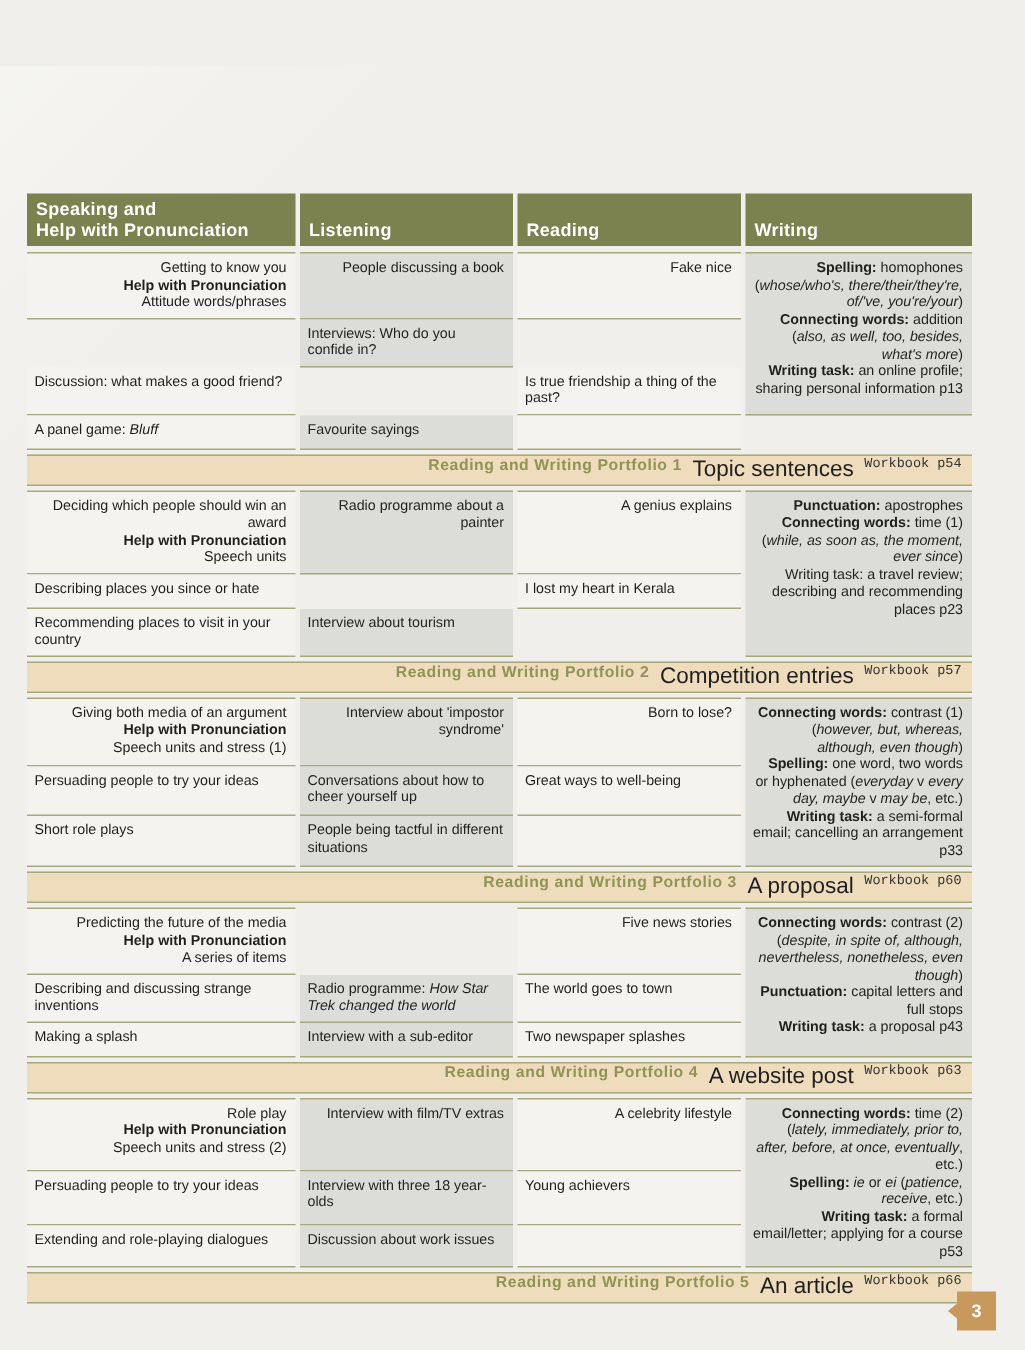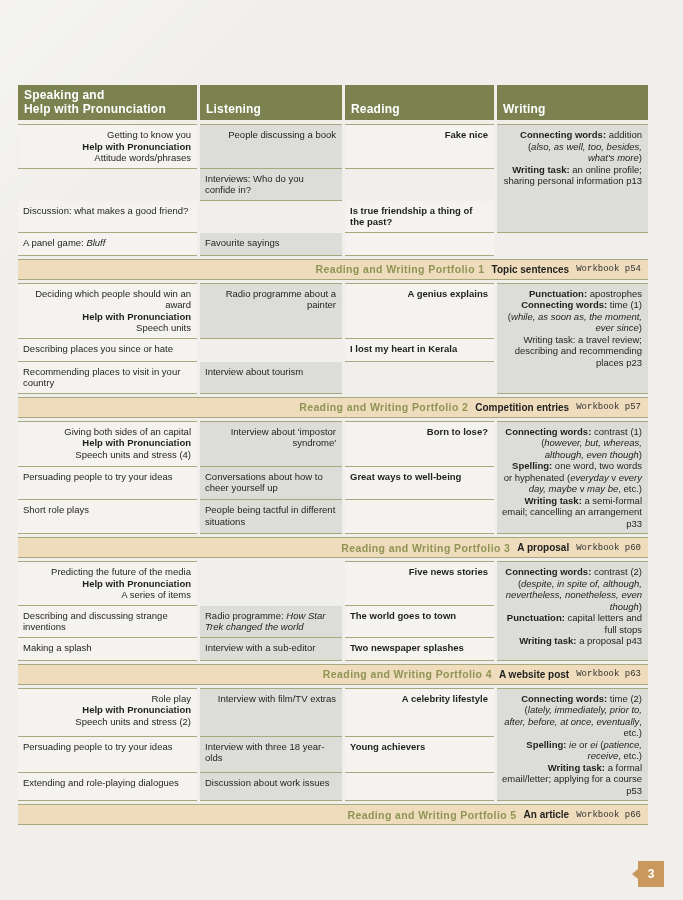--- a/index.html
+++ b/index.html
@@ -11,46 +11,47 @@
   body{
     background:var(--paper);
     font-family:"Liberation Sans","DejaVu Sans",sans-serif;
     color:var(--ink);
     position:relative;
   }
   .paper{position:absolute;inset:0;
     background:
       linear-gradient(135deg, rgba(255,255,255,.35) 0%, rgba(255,255,255,0) 18%),
       var(--paper);
+    margin-top: 44px;
   }
   .tablewrap{position:absolute;left:18px;top:85px;width:630px;}
   
   .thead{display:grid;grid-template-columns:179px 142px 149px 151px;column-gap:3px;margin-bottom:4px;}
   .hcell{background:var(--hdr);color:#fff;font-weight:bold;font-size:12px;line-height:14px;
     height:35px;display:flex;flex-direction:column;justify-content:flex-end;
     padding:3px 4px 4px 6px;letter-spacing:.2px;}
   
   .unit{display:grid;grid-template-columns:179px 142px 149px 151px;column-gap:3px;grid-auto-rows:auto;}
   .cell{font-size:9.5px;line-height:11.5px;padding:4px 6px 4px 5px;min-height:23px;}
   .cell.r0{min-height:44px;}
   .c1{grid-column:1;background:var(--cellA);}
   .c2{grid-column:2;background:var(--cellB);}
-  .c3{grid-column:3;background:var(--cellA);font-weight:bold;}
+  .c3{grid-column:3;background:var(--cellA);}
   .writing{grid-column:4;grid-row:1 / span 3;background:var(--cellB);}
   .cell.r0, .writing{border-top:1px solid var(--line);text-align:right;}
   .cell.lastrow, .writing{border-bottom:1px solid var(--line);}
   .cell:not(.lastrow):not(.writing){border-bottom:1px solid var(--line);}
   .seg.b{font-weight:bold;}
   .seg.i{font-style:italic;}
   
   .banner{margin:3px 0;background:var(--tan);border-top:1px solid var(--line);
-    border-bottom:1px solid var(--line);height:21px;display:flex;align-items:center;
+    border-bottom:1px solid var(--line);height:21px;display:flex;align-items:flex-start;
     justify-content:flex-end;gap:7px;padding-right:7px;}
   .banner .ptitle{color:var(--ptitle);font-weight:bold;font-size:10.5px;letter-spacing:.4px;}
-  .banner .ptopic{font-weight:bold;font-size:10px;}
+  .banner .ptopic{font-weight:normal;font-size:15px;}
   .banner .pwb{font-size:9px;color:#333;font-family:Liberation Mono, monospace;}
   
   .page-tab{position:absolute;right:19px;bottom:13px;width:26px;height:26px;background:var(--tab);
     color:#fff;font-weight:bold;font-size:12px;display:flex;align-items:center;justify-content:center;}
   .page-tab::before{content:"";position:absolute;left:-6px;top:50%;transform:translateY(-50%);
     border-top:5px solid transparent;border-bottom:5px solid transparent;border-right:6px solid var(--tab);}
 </style>
 </head>
 <body>
 
@@ -88,20 +89,21 @@
             <div><span class="seg">Is true friendship a thing of the past?</span></div>
           </div>
           <div class="cell c1 r2 lastrow">
             <div><span class="seg">A panel game: </span><span class="seg i">Bluff</span></div>
           </div>
           <div class="cell c2 r2 lastrow">
             <div><span class="seg">Favourite sayings</span></div>
           </div>
           <div class="cell c3 r2 lastrow"></div>
           <div class="cell writing">
+            <div><span class="seg b">Spelling:</span><span class="seg"> homophones (</span><span class="seg i">whose/who's, there/their/they're, of/'ve, you're/your</span><span class="seg">)</span></div>
             <div><span class="seg b">Connecting words:</span><span class="seg"> addition (</span><span class="seg i">also, as well, too, besides, what's more</span><span class="seg">)</span></div>
             <div><span class="seg b">Writing task:</span><span class="seg"> an online profile; sharing personal information p13</span></div>
           </div>
         </div>
         <div class="banner">
           <span class="ptitle">Reading and Writing Portfolio 1</span>
           <span class="ptopic">Topic sentences</span>
           <span class="pwb">Workbook p54</span>
         </div>
         <div class="unit">
@@ -134,23 +136,23 @@
             <div><span class="seg">Writing task: a travel review; describing and recommending places p23</span></div>
           </div>
         </div>
         <div class="banner">
           <span class="ptitle">Reading and Writing Portfolio 2</span>
           <span class="ptopic">Competition entries</span>
           <span class="pwb">Workbook p57</span>
         </div>
         <div class="unit">
           <div class="cell c1 r0">
-            <div><span class="seg">Giving both sides of an capital</span></div>
-            <div><span class="seg b">Help with Pronunciation</span></div>
-            <div><span class="seg">Speech units and stress (4)</span></div>
+            <div><span class="seg">Giving both media of an argument</span></div>
+            <div><span class="seg b">Help with Pronunciation</span></div>
+            <div><span class="seg">Speech units and stress (1)</span></div>
           </div>
           <div class="cell c2 r0">
             <div><span class="seg">Interview about 'impostor syndrome'</span></div>
           </div>
           <div class="cell c3 r0">
             <div><span class="seg">Born to lose?</span></div>
           </div>
           <div class="cell c1 r1">
             <div><span class="seg">Persuading people to try your ideas</span></div>
           </div>

